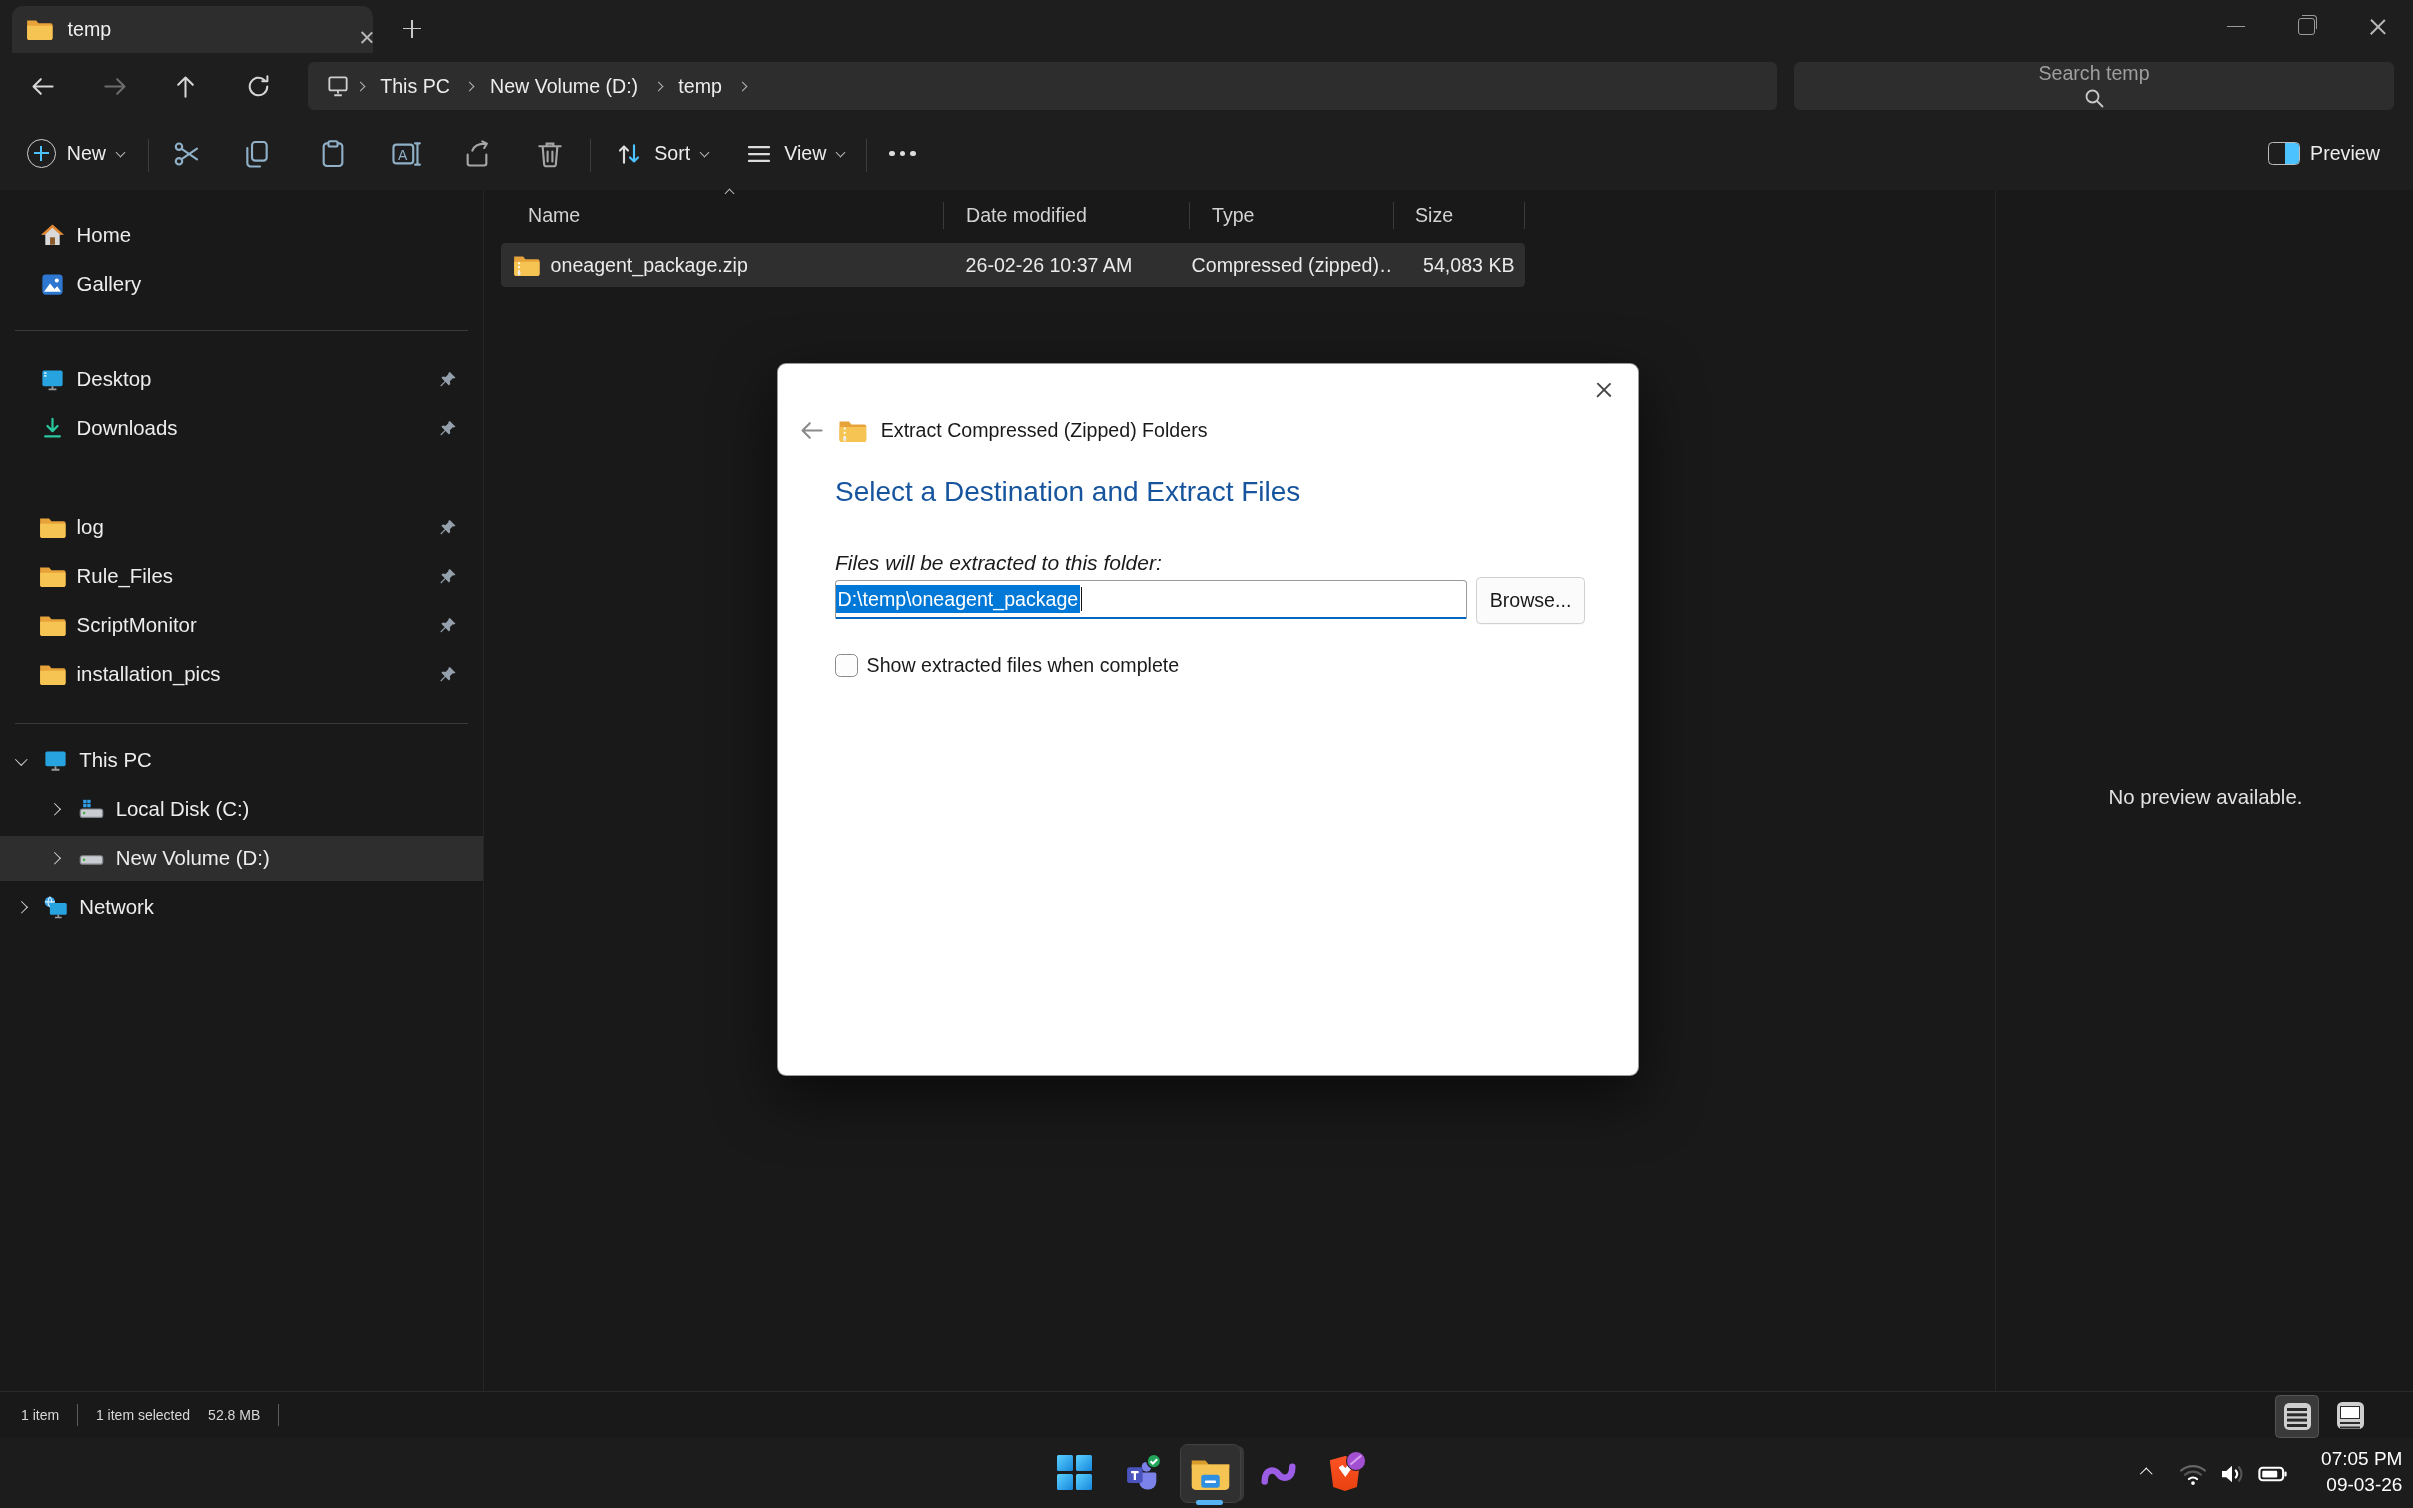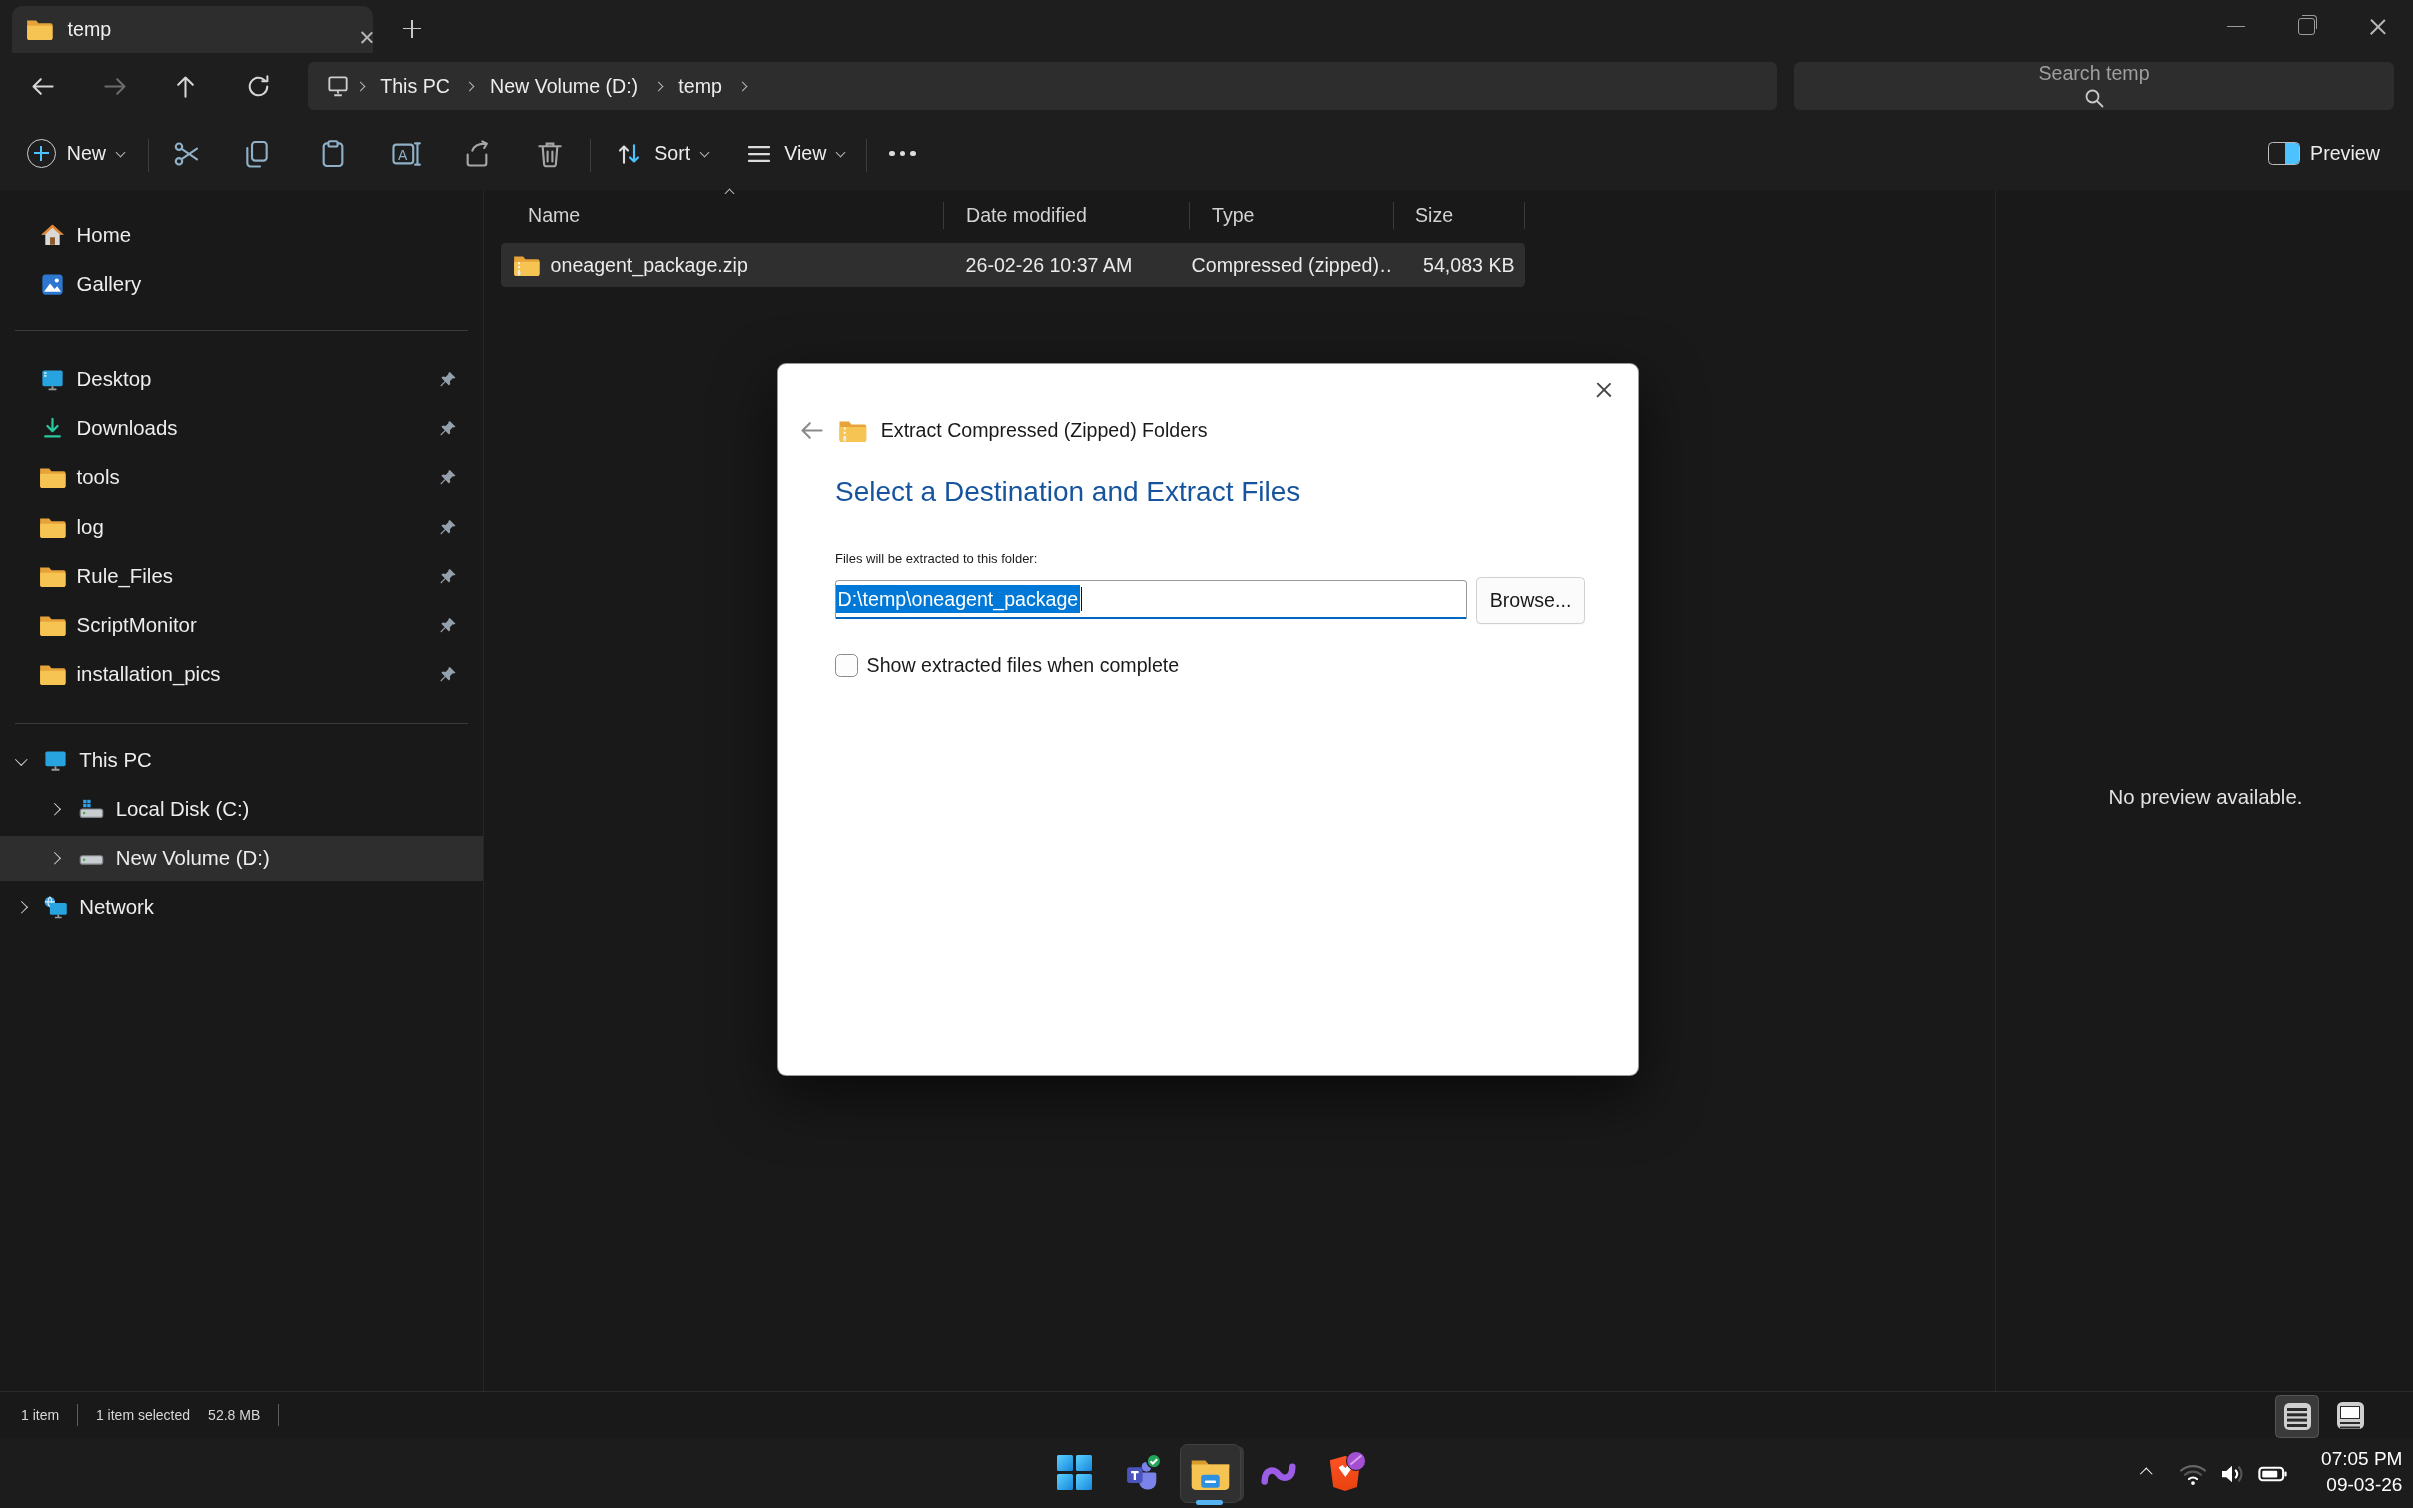--- a/index.html
+++ b/index.html
@@ -87,21 +87,21 @@
     box-shadow:0 5.3px 0 #2a2a2a,0 10.6px 0 #2a2a2a,0 16px 0 #2a2a2a;}
   .vt-ic.thumb:before{content:"";position:absolute;left:3.8px;top:3.8px;width:19.6px;height:13px;background:#fff;border:1.5px solid #2a2a2a;box-sizing:border-box;}
   .vt-ic.thumb:after{content:"";position:absolute;left:3.8px;top:19.6px;width:19.6px;height:2.3px;background:#2a2a2a;box-shadow:0 4.5px 0 #2a2a2a;}
   
   #dialog{position:absolute;left:777px;top:363px;width:862px;height:713px;background:#ffffff;border-radius:9px;
     border:0.8px solid rgba(0,0,0,.4);box-shadow:0 21px 60px rgba(0,0,0,.6);color:#1a1a1a;box-sizing:border-box;}
   .dlg-close{position:absolute;top:10.6px;right:18px;width:33px;height:30px;display:flex;align-items:center;justify-content:center;border-radius:4.5px;}
   .dlg-head{position:absolute;left:19.6px;top:53px;display:flex;align-items:center;gap:13.6px;}
   .dlg-title{font-size:19.6px;color:#1a1a1a;}
   .dlg-h1{position:absolute;left:57px;top:112px;font-size:28px;font-weight:400;}
-  .dlg-label{position:absolute;left:57px;top:187px;font-size:13px;}
+  .dlg-label{position:absolute;left:57px;top:187px;font-size:21px;font-style:italic;}
   .dlg-input{position:absolute;left:57px;top:216px;width:632px;height:39px;background:#fff;border:0.8px solid #999;
     border-bottom:2.3px solid #0067c0;border-radius:3.8px 3.8px 1.5px 1.5px;display:flex;align-items:center;padding:0 0;box-sizing:border-box;}
   .sel-text{font-size:19.6px;color:#fff;background:#0078d7;padding:2.3px 1.5px;}
   .caret{display:inline-block;width:1.5px;height:24px;background:#111;margin-left:0.8px;}
   .browse-btn{position:absolute;left:698px;top:213px;width:107px;height:45px;background:#fbfbfb;border:0.8px solid #d0d0d0;
     border-radius:4.5px;font-size:19.6px;display:flex;align-items:center;justify-content:center;box-shadow:0 0.8px 0 rgba(0,0,0,.04);}
   .dlg-check{position:absolute;left:57px;top:290px;display:flex;align-items:center;gap:9px;}
   .checkbox{width:22.6px;height:22.6px;border:1.5px solid #8a8a8a;border-radius:5.3px;background:#fdfdfd;box-sizing:border-box;}
   .check-label{font-size:19.6px;}
   .dlg-footer{position:absolute;left:0;bottom:0;width:100%;height:66px;background:#ececec;border-top:0.8px solid #e0e0e0;
@@ -318,32 +318,20 @@
           <path d="M12 3.5v10.5M7.5 9.8 12 14.3l4.5-4.5" fill="none" stroke="#28c79f" stroke-width="2" stroke-linecap="round" stroke-linejoin="round"></path>
           <path d="M5.5 19h13" stroke="#28c79f" stroke-width="2" stroke-linecap="round"></path>
         </svg>
         <span style="width:10.6px"></span>
           <span class="lab">Downloads</span>
         <svg class="pin" viewBox="0 0 24 24">
             <path d="M14.5 2.5 21.5 9.5l-2.2 .9-1.2-.3-3.6 3.6 .5 3.3-1.6 1.9-4.2-4.2-5.3 5.4-1-1 5.4-5.3-4.2-4.2 1.9-1.6 3.3 .5 3.6-3.6-.3-1.2z"></path>
           </svg>
       </div>
 
-      <div class="side-row" style="top:265px">
-        <span style="width:33px"></span>
-        <svg class="ico34" viewBox="0 0 24 22">
-            <path fill="#e7a33a" d="M1 3h8l2 2.4h11a1.6 1.6 0 0 1 1.6 1.6V18a2.4 2.4 0 0 1-2.4 2.4H3.4A2.4 2.4 0 0 1 1 18z"></path>
-            <path fill="#f6c452" d="M1 7.6h22.6V18a2.4 2.4 0 0 1-2.4 2.4H3.4A2.4 2.4 0 0 1 1 18z"></path>
-          </svg>
-        <span style="width:10.6px"></span>
-          <span class="lab">tools</span>
-        <svg class="pin" viewBox="0 0 24 24">
-            <path d="M14.5 2.5 21.5 9.5l-2.2 .9-1.2-.3-3.6 3.6 .5 3.3-1.6 1.9-4.2-4.2-5.3 5.4-1-1 5.4-5.3-4.2-4.2 1.9-1.6 3.3 .5 3.6-3.6-.3-1.2z"></path>
-          </svg>
-      </div>
       <div class="side-row" style="top:315px">
         <span style="width:33px"></span>
         <svg class="ico34" viewBox="0 0 24 22">
             <path fill="#e7a33a" d="M1 3h8l2 2.4h11a1.6 1.6 0 0 1 1.6 1.6V18a2.4 2.4 0 0 1-2.4 2.4H3.4A2.4 2.4 0 0 1 1 18z"></path>
             <path fill="#f6c452" d="M1 7.6h22.6V18a2.4 2.4 0 0 1-2.4 2.4H3.4A2.4 2.4 0 0 1 1 18z"></path>
           </svg>
         <span style="width:10.6px"></span>
           <span class="lab">log</span>
         <svg class="pin" viewBox="0 0 24 24">
             <path d="M14.5 2.5 21.5 9.5l-2.2 .9-1.2-.3-3.6 3.6 .5 3.3-1.6 1.9-4.2-4.2-5.3 5.4-1-1 5.4-5.3-4.2-4.2 1.9-1.6 3.3 .5 3.6-3.6-.3-1.2z"></path>

